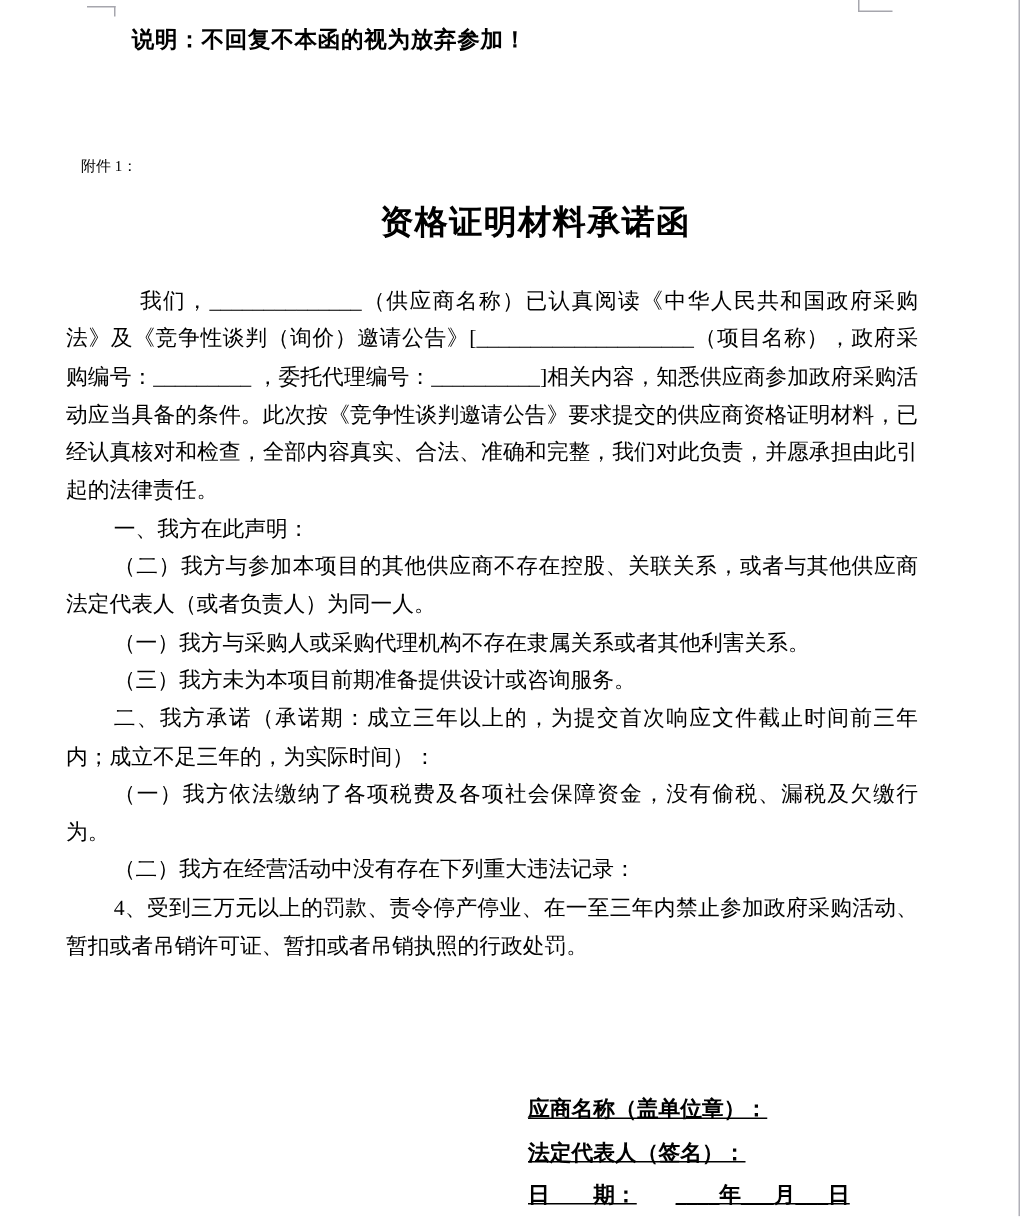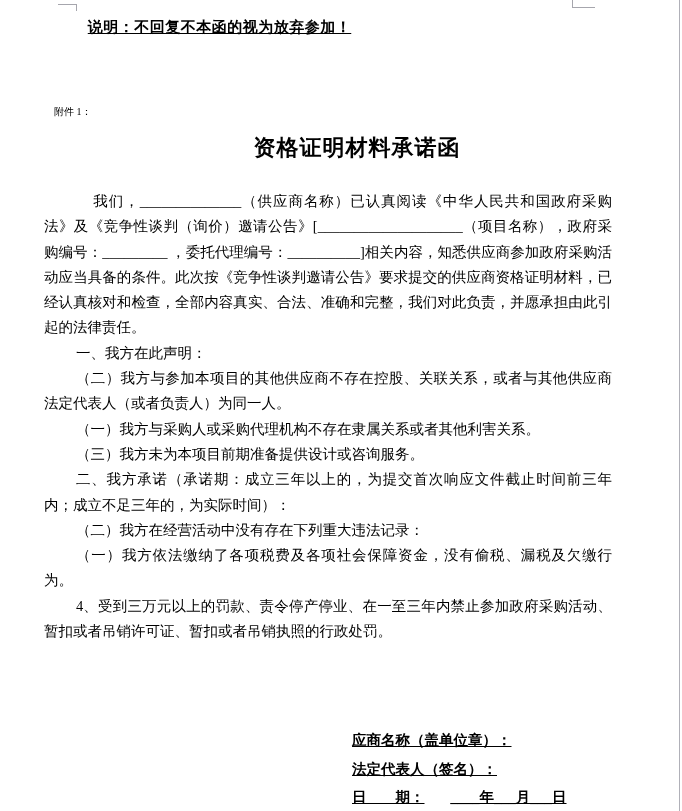--- a/index.html
+++ b/index.html
@@ -30,21 +30,20 @@
   .note {
     position: absolute;
     left: 54px;
     top: 16px;
     width: 574px;
     font-size: 15px;
     font-weight: bold;
     text-indent: 2.25em;
     letter-spacing: 0.5px;
     line-height: 22px;
-    text-decoration: underline;
   }
   .attachment {
     position: absolute;
     left: 54px;
     top: 102px;
     font-size: 10px;
     line-height: 20px;
   }
   .doc-title {
     position: absolute;
@@ -103,22 +102,22 @@
 
   <div class="doc-title">资格证明材料承诺函</div>
 
   <div class="body-text">
     <p class="p-first">我们，______________（供应商名称）已认真阅读《中华人民共和国政府采购法》及《竞争性谈判（询价）邀请公告》[____________________（项目名称），政府采购编号：_________ ，委托代理编号：__________]相关内容，知悉供应商参加政府采购活动应当具备的条件。此次按《竞争性谈判邀请公告》要求提交的供应商资格证明材料，已经认真核对和检查，全部内容真实、合法、准确和完整，我们对此负责，并愿承担由此引起的法律责任。</p>
     <p>一、我方在此声明：</p>
     <p>（二）我方与参加本项目的其他供应商不存在控股、关联关系，或者与其他供应商法定代表人（或者负责人）为同一人。</p>
     <p>（一）我方与采购人或采购代理机构不存在隶属关系或者其他利害关系。</p>
     <p>（三）我方未为本项目前期准备提供设计或咨询服务。</p>
     <p>二、我方承诺（承诺期：成立三年以上的，为提交首次响应文件截止时间前三年内；成立不足三年的，为实际时间）：</p>
+    <p>（一）我方依法缴纳了各项税费及各项社会保障资金，没有偷税、漏税及欠缴行为。</p>
     <p>（二）我方在经营活动中没有存在下列重大违法记录：</p>
-    <p>（一）我方依法缴纳了各项税费及各项社会保障资金，没有偷税、漏税及欠缴行为。</p>
     <p>4、受到三万元以上的罚款、责令停产停业、在一至三年内禁止参加政府采购活动、暂扣或者吊销许可证、暂扣或者吊销执照的行政处罚。</p>
   </div>
 
   <div class="signature">
     <div class="sig-line">应商名称（盖单位章）：</div>
     <div class="sig-line">法定代表人（签名）：</div>
     <div class="sig-line">
       <span>日　　期：</span><span class="sig-date-value">____年___月___日</span>
     </div>
   </div>

